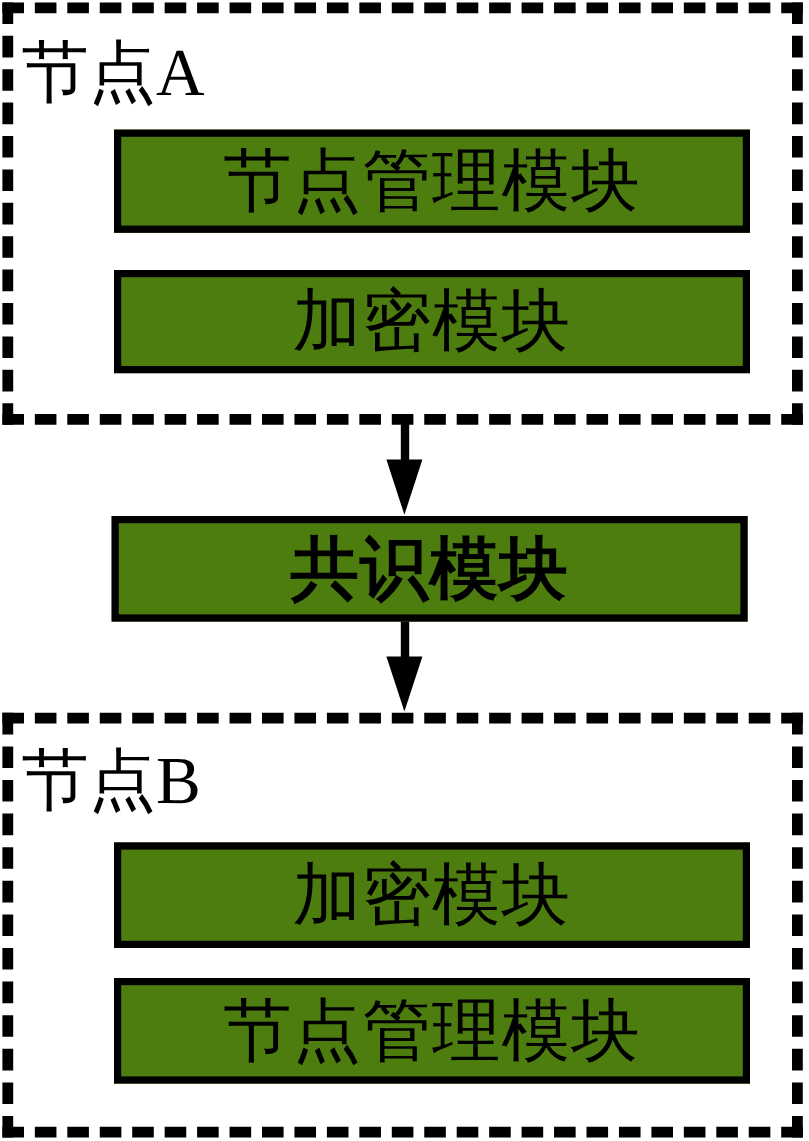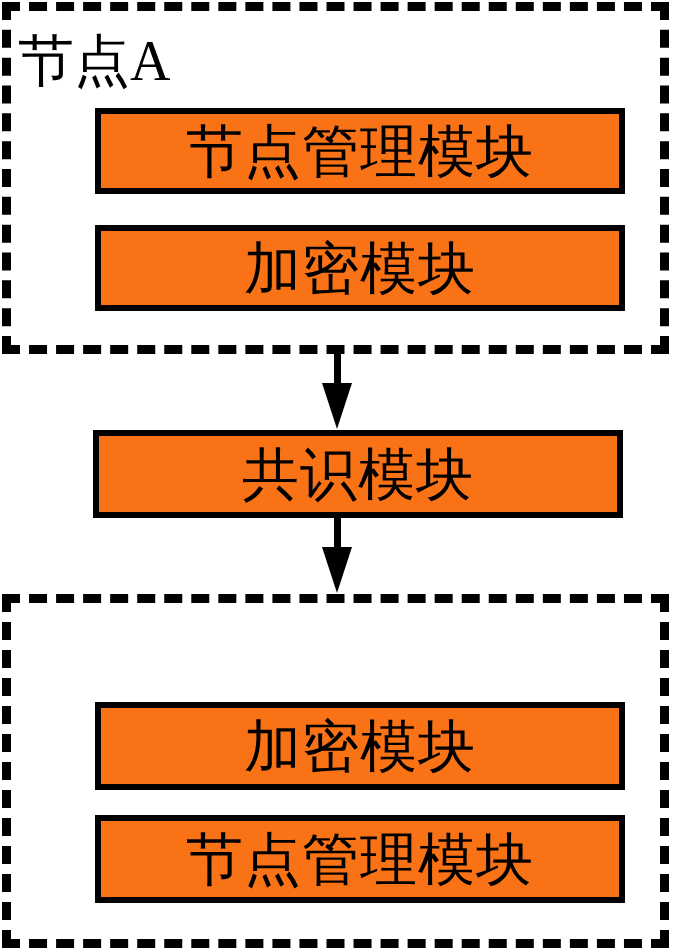--- a/index.html
+++ b/index.html
@@ -29,21 +29,21 @@
     line-height: 1;
     white-space: nowrap;
     color: #000000;
   }
   .module-box {
     position: absolute;
     box-sizing: border-box;
     left: 93px;
     width: 530px;
     border: 6px solid #000000;
-    background: #f97316;
+    background: #4d7c0f;
     display: flex;
     align-items: center;
     justify-content: center;
   }
   .module-label {
     font-size: 57px;
     line-height: 1;
     letter-spacing: 1px;
     white-space: nowrap;
     color: #000000;
@@ -77,30 +77,31 @@
     <div class="module-box" style="top:214px; height:86px; left:84px;">
       <span class="module-label">加密模块</span>
     </div>
   </div>
 
   <div>
     <div class="arrow-stem" style="top:352px; height:34px;"></div>
     <div class="arrow-head" style="top:383px;"></div>
   </div>
 
-  <div class="module-box" style="top:430px; height:88px;">
+  <div class="module-box" style="top:430px; height:88px;font-weight:bold;">
     <span class="module-label">共识模块</span>
   </div>
 
   <div>
     <div class="arrow-stem" style="top:518px; height:32px;"></div>
     <div class="arrow-head" style="top:547px;"></div>
   </div>
 
   <div class="group-box" style="left:2px; top:594px; width:667px; height:354px;">
+    <div class="group-label" style="top:20px;">节点B</div>
     <div class="module-box" style="top:99px; height:88px; left:84px;">
       <span class="module-label">加密模块</span>
     </div>
     <div class="module-box" style="top:212px; height:88px; left:84px;">
       <span class="module-label">节点管理模块</span>
     </div>
   </div>
 
 </div>
 

